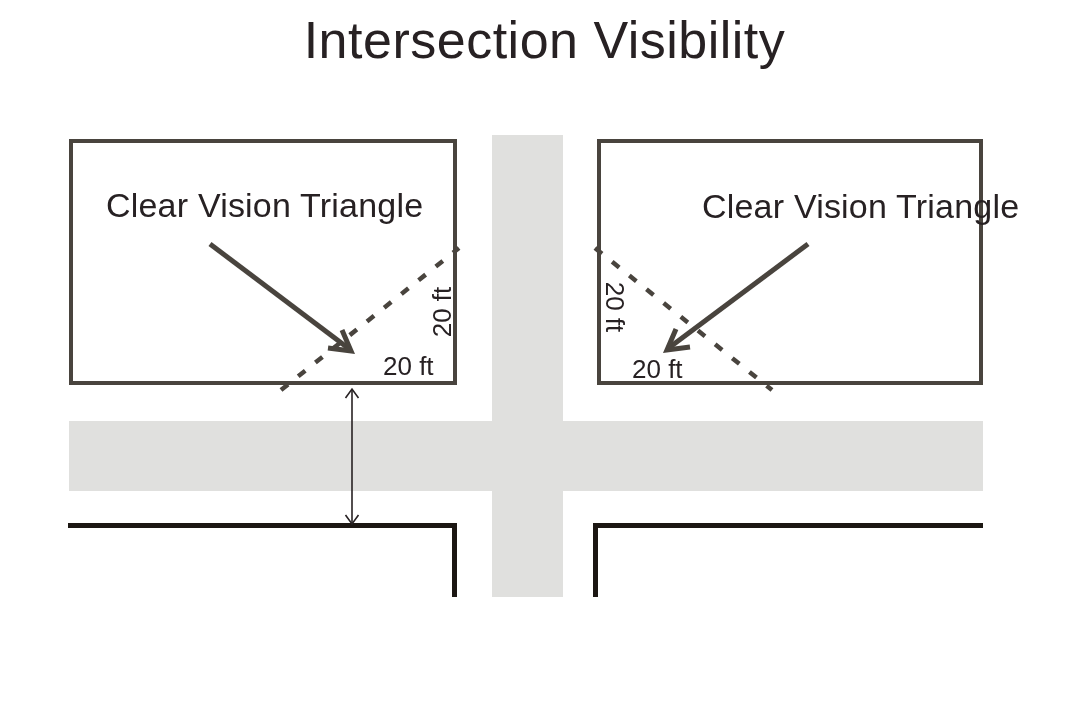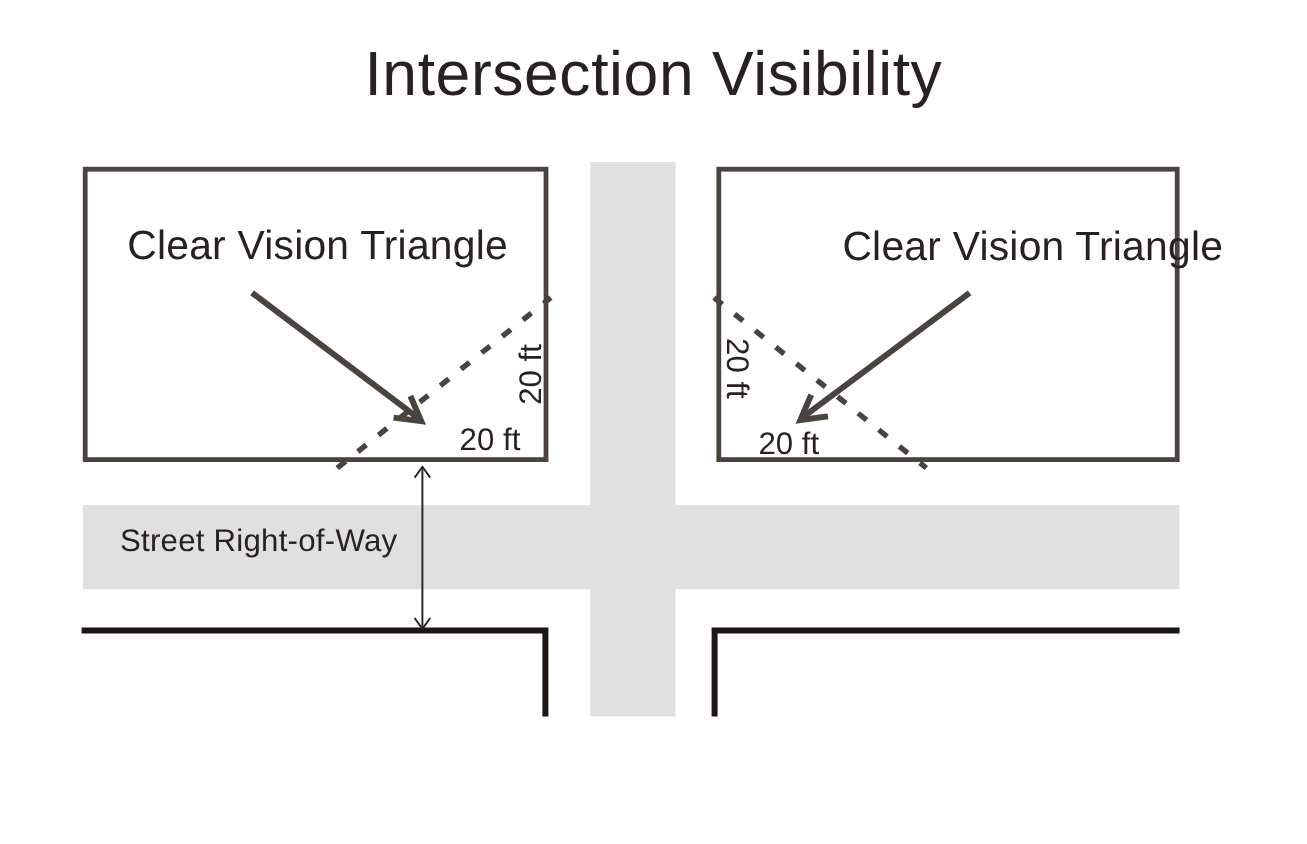--- a/index.html
+++ b/index.html
@@ -24,21 +24,21 @@
     height: 703px;
   }
   .label {
     position: absolute;
     line-height: 1;
     white-space: nowrap;
     color: #272123;
   }
   .page-title {
     position: absolute;
-    top: 32px;
+    top: 10px;
     left: 0;
     width: 100%;
     text-align: center;
     font-size: 52px;
     font-weight: 300;
     letter-spacing: 0.5px;
     color: #272123;
   }
   .cvt-label {
     font-size: 34px;
@@ -101,15 +101,14 @@
   <div class="label cvt-label" style="left:702px; top:189px;">Clear Vision Triangle</div>
 
   <div class="label dist-label rot-ccw" style="left:442px; top:312px;">20 ft</div>
 
   <div class="label dist-label" style="left:383px; top:353px;">20 ft</div>
 
   <div class="label dist-label rot-cw" style="left:615px; top:307px;">20 ft</div>
 
   <div class="label dist-label" style="left:632px; top:356px;">20 ft</div>
 
-  <div class="label street-label" style="left:100px; top:437px;">Street Right-of-Way</div>
 
 </div>
 
 </body></html>

